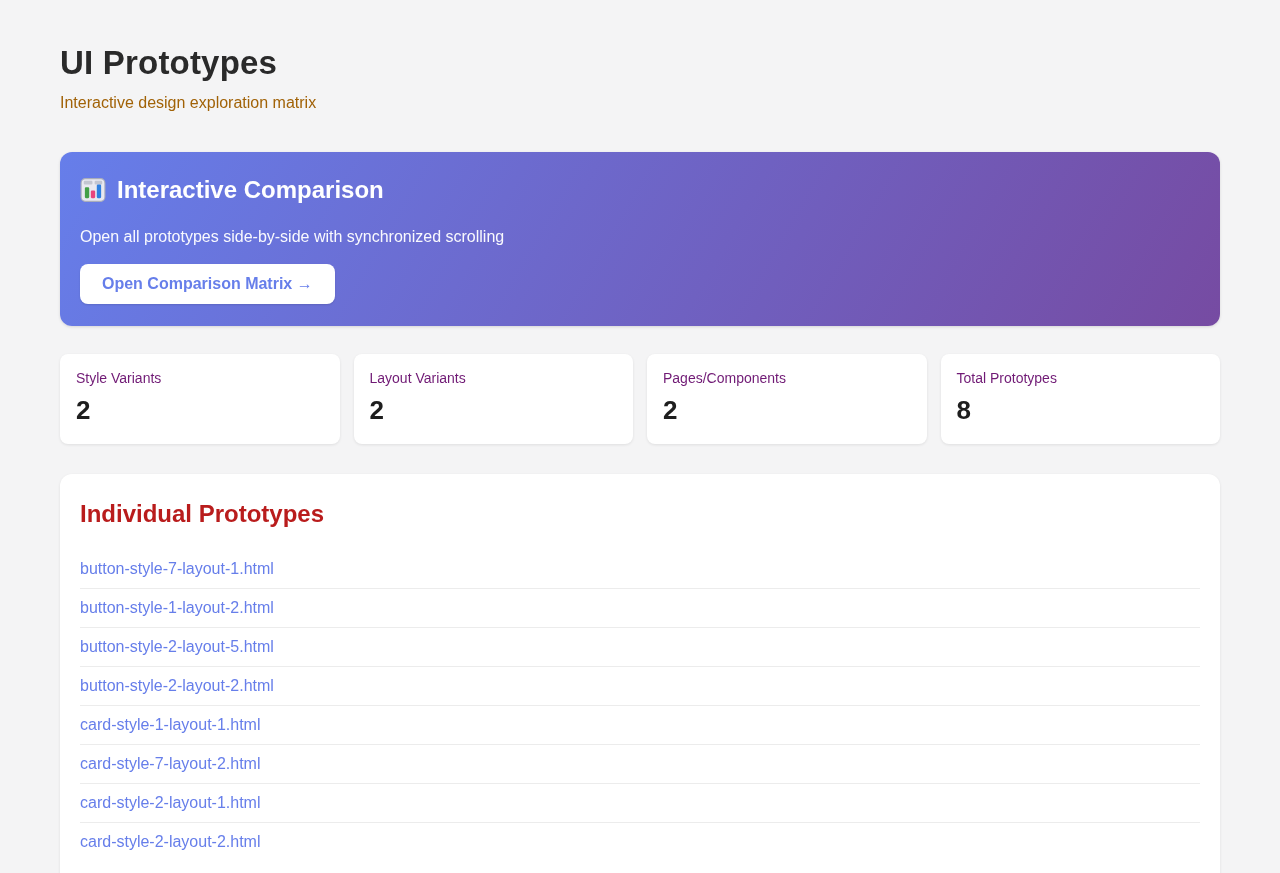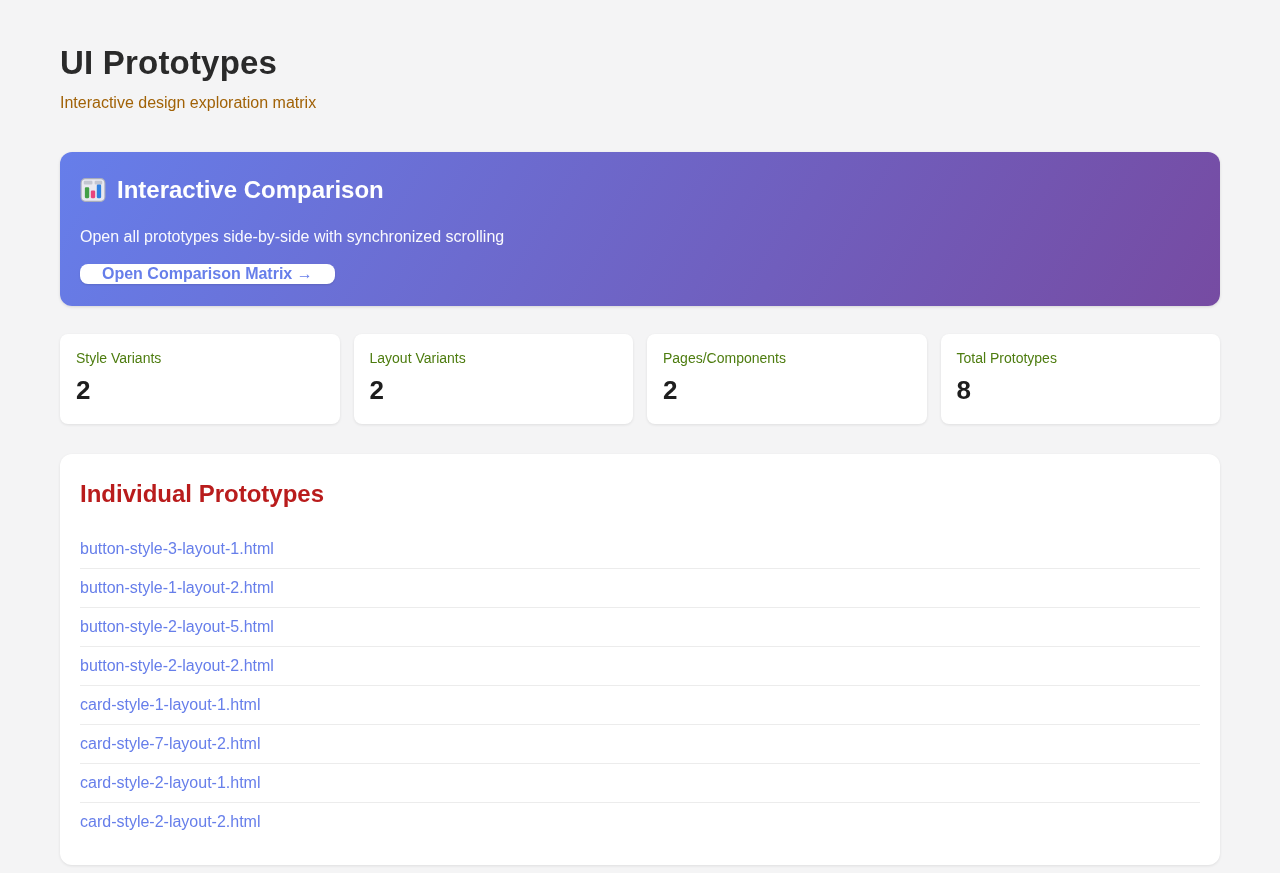--- a/index.html
+++ b/index.html
@@ -45,41 +45,41 @@
   .banner-desc {
     margin: 0 0 18px;
     font-size: 16px;
     color: rgba(255,255,255,0.96);
   }
   .banner-btn {
     background: #ffffff;
     color: #667eea;
     border: none;
     border-radius: 8px;
-    padding: 1px 22px;
+    padding: 11px 22px;
     font-size: 16px;
     font-weight: 700;
     font-family: inherit;
     cursor: pointer;
     box-shadow: 0 1px 2px rgba(0,0,0,0.12);
   }
 
   .stats {
     display: grid;
     grid-template-columns: repeat(4, 1fr);
     gap: 14px;
     margin-bottom: 30px;
   }
   .stat-card {
     background: #ffffff;
     border-radius: 8px;
     padding: 16px 16px 18px;
     box-shadow: 0 1px 3px rgba(0,0,0,0.09);
   }
-  .stat-label { font-size: 14px; color: #4d7c0f; }
+  .stat-label { font-size: 14px; color: #701a75; }
   .stat-value { font-size: 26px; font-weight: 700; color: #1e1e1e; margin-top: 9px; }
 
   .list-card {
     background: #ffffff;
     border-radius: 12px;
     padding: 26px 20px 24px;
     box-shadow: 0 1px 3px rgba(0,0,0,0.09);
   }
   .list-card h2 {
     font-size: 24px;
@@ -140,21 +140,21 @@
     <div class="stat-card">
       <div class="stat-label">Total Prototypes</div>
       <div class="stat-value">8</div>
     </div>
   </div>
 
   <section class="list-card">
     <h2>Individual Prototypes</h2>
     <ul class="proto-list">
       <li class="proto-item">
-        <a href="#" class="proto-link">button-style-3-layout-1.html</a>
+        <a href="#" class="proto-link">button-style-7-layout-1.html</a>
       </li>
       <li class="proto-item">
         <a href="#" class="proto-link">button-style-1-layout-2.html</a>
       </li>
       <li class="proto-item">
         <a href="#" class="proto-link">button-style-2-layout-5.html</a>
       </li>
       <li class="proto-item">
         <a href="#" class="proto-link">button-style-2-layout-2.html</a>
       </li>

